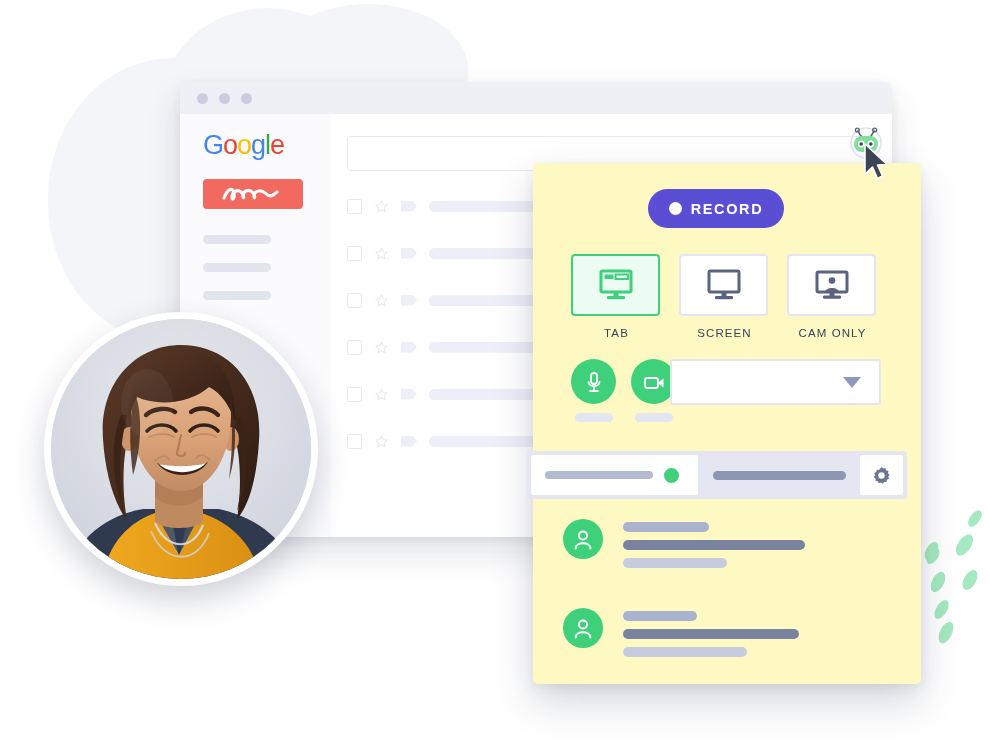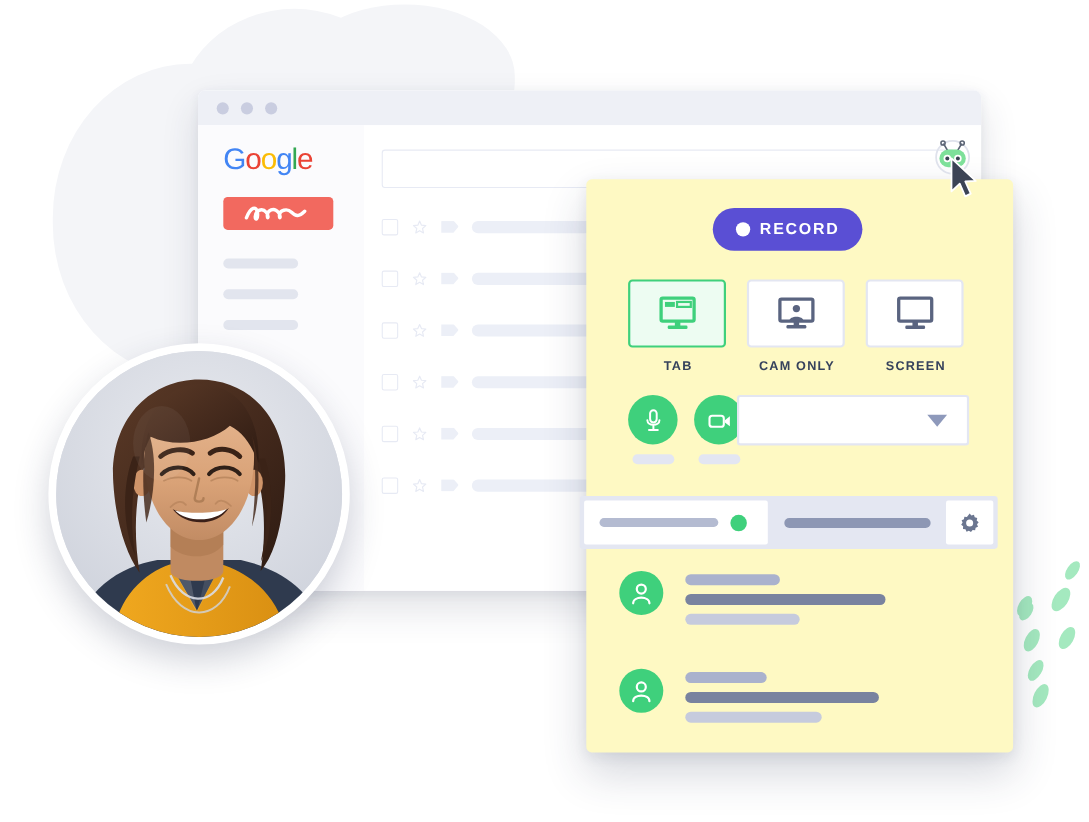--- a/index.html
+++ b/index.html
@@ -104,21 +104,21 @@
 
   .modes { position:absolute; left: 38px; top: 91px; display:flex; gap: 17px; }
   .mode { width: 91px; }
   .mode-box {
     width: 89px; height: 62px; border-radius: 4px; box-sizing:border-box;
     border: 2px solid #e3e6f2; background: #fff;
     display:flex; align-items:center; justify-content:center;
   }
   .mode.active .mode-box { border-color: #3fd07c; background: #edfcf2; }
   .mode-label {
-    margin-top: 11px; text-align:center; font-size: 11.5px; font-weight: 700;
+    margin-top: 11px; text-align:center; font-size: 11.5px; font-weight: 400;
     letter-spacing: 1.1px; color: #36425c;
   }
 
   .av-row { position:absolute; left: 38px; top: 196px; display:flex; align-items:flex-start; gap: 14px; }
   .av-item { width: 46px; }
   .av-btn { width: 45px; height: 45px; border-radius:50%; background:#3fd07c; display:flex; align-items:center; justify-content:center; }
   .av-pill { width: 38px; height: 9px; border-radius:5px; background:#e3e6f2; margin: 9px auto 0; }
   .select {
     position:absolute; left: 137px; top: 196px; width: 211px; height: 46px;
     border: 2px solid #e3e6f2; border-radius: 3px; background:#fff;
@@ -361,39 +361,39 @@
             <rect x="17.5" y="24" width="5" height="5" fill="#3fd07c"></rect>
             <rect x="11" y="28" width="18" height="3.2" rx="1.2" fill="#3fd07c"></rect>
           </svg>
         </div>
         <div class="mode-label">TAB</div>
       </div>
 
       <div class="mode">
         <div class="mode-box">
           <svg width="40" height="34" viewBox="0 0 40 34">
+            <rect x="5" y="3" width="30" height="21" rx="1.5" fill="none" stroke="#5a6480" stroke-width="3"></rect>
+            <rect x="17.5" y="24" width="5" height="5" fill="#5a6480"></rect>
+            <rect x="11" y="28" width="18" height="3.2" rx="1.2" fill="#5a6480"></rect>
+          </svg>
+        </div>
+        <div class="mode-label">SCREEN</div>
+      </div>
+
+      <div class="mode">
+        <div class="mode-box">
+          <svg width="40" height="34" viewBox="0 0 40 34">
             <rect x="5" y="4" width="30" height="20" rx="1.5" fill="none" stroke="#5a6480" stroke-width="3"></rect>
             <circle cx="20" cy="12.5" r="3.3" fill="#5a6480"></circle>
             <path d="M13.5 24 C13.5 18.6, 26.5 18.6, 26.5 24 Z" fill="#5a6480"></path>
             <rect x="17.5" y="24" width="5" height="4" fill="#5a6480"></rect>
             <rect x="11" y="27.5" width="18" height="3.2" rx="1.2" fill="#5a6480"></rect>
           </svg>
         </div>
         <div class="mode-label">CAM ONLY</div>
-      </div>
-
-      <div class="mode">
-        <div class="mode-box">
-          <svg width="40" height="34" viewBox="0 0 40 34">
-            <rect x="5" y="3" width="30" height="21" rx="1.5" fill="none" stroke="#5a6480" stroke-width="3"></rect>
-            <rect x="17.5" y="24" width="5" height="5" fill="#5a6480"></rect>
-            <rect x="11" y="28" width="18" height="3.2" rx="1.2" fill="#5a6480"></rect>
-          </svg>
-        </div>
-        <div class="mode-label">SCREEN</div>
       </div>
     </div>
 
     <div class="av-row">
       <div class="av-item">
         <div class="av-btn">
           <svg width="22" height="24" viewBox="0 0 22 24">
             <rect x="8" y="3" width="6" height="11" rx="3" fill="none" stroke="#fff" stroke-width="1.8"></rect>
             <path d="M5.5 12 C5.5 17.5, 16.5 17.5, 16.5 12" fill="none" stroke="#fff" stroke-width="1.8" stroke-linecap="round"></path>
             <path d="M11 17 L11 21" stroke="#fff" stroke-width="1.8" stroke-linecap="round"></path>

